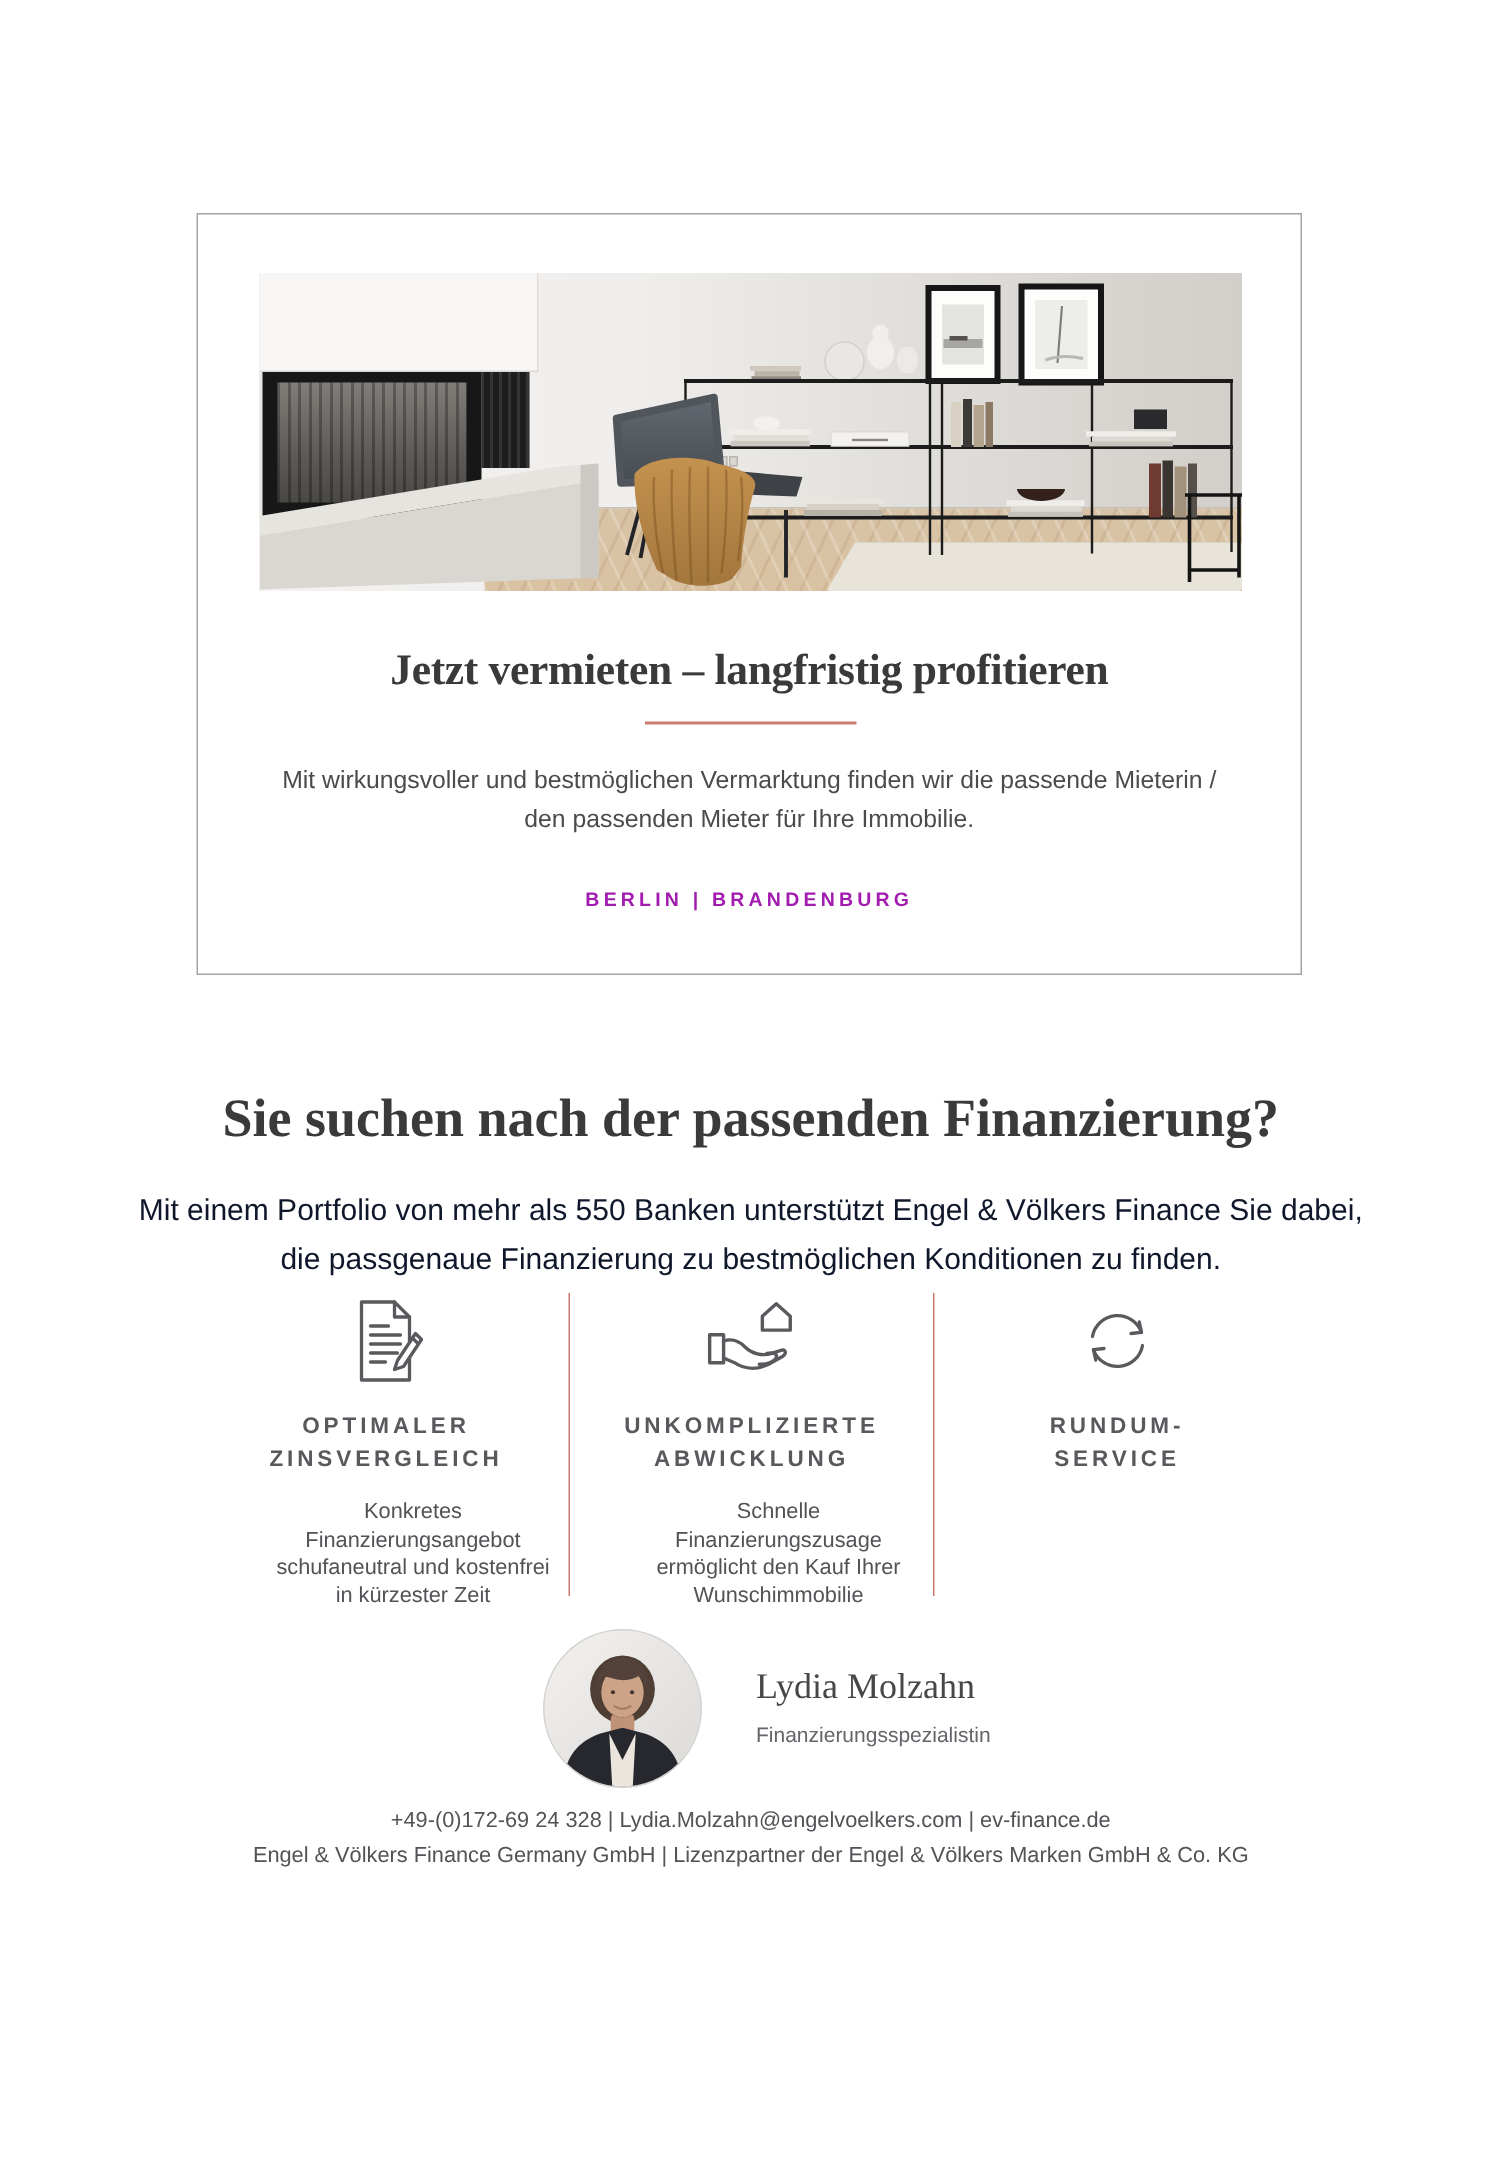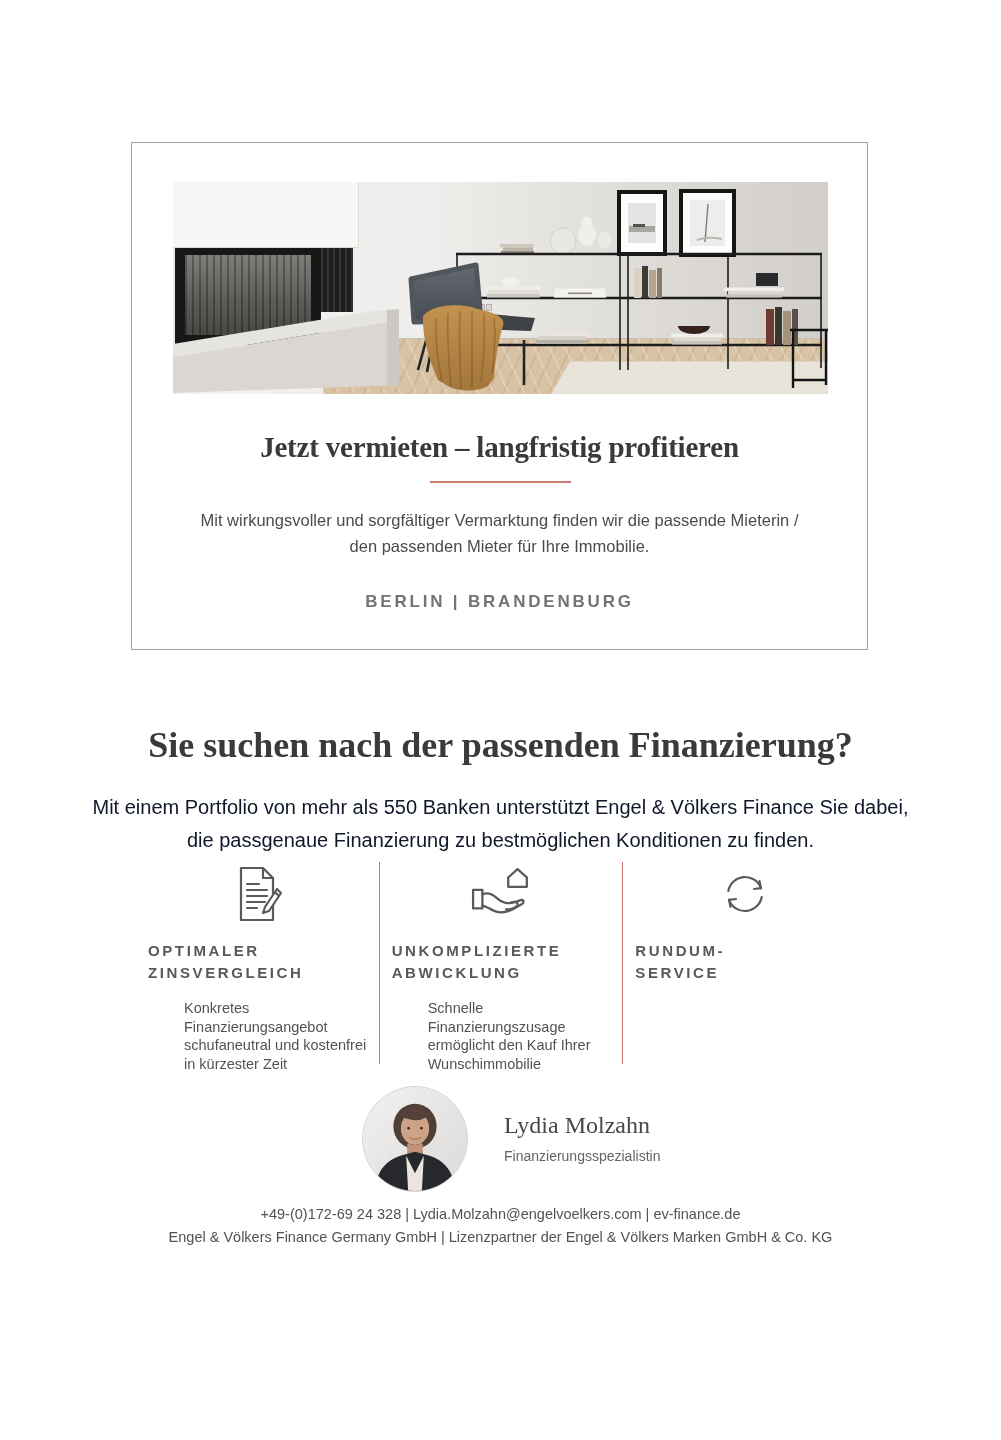--- a/index.html
+++ b/index.html
@@ -48,31 +48,31 @@
   .ph-svg { position:absolute; }
 
   
   .card-headline { position:absolute; left:0; right:0; top:288px;
     font-size:29px; color:#3a3a3c; letter-spacing:-.2px; }
   .card-redline { position:absolute; left:50%; top:338px; width:141px; height:2px;
     margin-left:-70px; background:#cb7b70; }
   .card-body { position:absolute; left:0; right:0; top:364px;
     font-size:16.5px; line-height:26px; color:#4b4b4d; }
   .card-location { position:absolute; left:0; right:0; top:449px;
-    font-size:17px; font-weight:700; letter-spacing:2.8px; color:#737373; }
+    font-size:13px; font-weight:700; letter-spacing:2.8px; color:#a21caf; }
   .card-contact { position:absolute; left:0; right:0; top:472px;
     font-size:14.5px; color:#525257; }
 
   
   .fin-heading { position:absolute; left:0; right:0; top:724px;
     font-size:36px; color:#3a3a3c; }
   .fin-intro { position:absolute; left:0; right:0; top:791px;
     font-size:20px; line-height:33px; color:#0f172a; }
   .features { position:absolute; left:136px; top:862px; width:730px; height:202px; display:flex; }
-  .feature { flex:1; padding:0 12px; text-align:left; }
+  .feature { flex:1; padding:0 12px; text-align:center; }
   .feature-divider { width:1px; background:rgba(186,74,64,.75); }
   .feature-iconbox { height:64px; display:flex; align-items:center; justify-content:center; }
   .feature-title { margin-top:14px; font-size:15px; font-weight:700;
     letter-spacing:2.6px; color:#58585d; line-height:22px; }
   .feature-text { margin-top:15px; font-size:14.5px; line-height:18.5px; color:#525257;margin-left:36px; }
   .icon-stroke { stroke:#5a5a5e; stroke-width:2.2; fill:none; stroke-linecap:round; stroke-linejoin:round; }
 
   
   .advisor { position:absolute; left:0; top:1086px; width:846px; height:110px; }
   .avatar { position:absolute; left:362px; top:0; width:106px; height:106px;
@@ -219,21 +219,21 @@
         <path d="M82 59 C81 86 82 116 83 137"></path>
         <path d="M94 59 C94 86 94 114 94 136"></path>
         <path d="M106 61 C107 84 106 106 103 130"></path>
         <path d="M116 66 C118 84 117 100 114 122"></path>
       </g>
     </svg>
   </div>
 
   <h1 class="card-headline serif center">Jetzt vermieten – langfristig profitieren</h1>
   <div class="card-redline"></div>
-  <p class="card-body center preline">Mit wirkungsvoller und sorgfältiger Vermarktung finden wir die passende Mieterin /
+  <p class="card-body center preline">Mit wirkungsvoller und bestmöglichen Vermarktung finden wir die passende Mieterin /
 den passenden Mieter für Ihre Immobilie.</p>
   <div class="card-location center">BERLIN | BRANDENBURG</div>
 </div>
 
 <h2 class="fin-heading serif center">Sie suchen nach der passenden Finanzierung?</h2>
 <p class="fin-intro center preline">Mit einem Portfolio von mehr als 550 Banken unterstützt Engel &amp; Völkers Finance Sie dabei,
 die passgenaue Finanzierung zu bestmöglichen Konditionen zu finden.</p>
 
 <div class="features">
 

